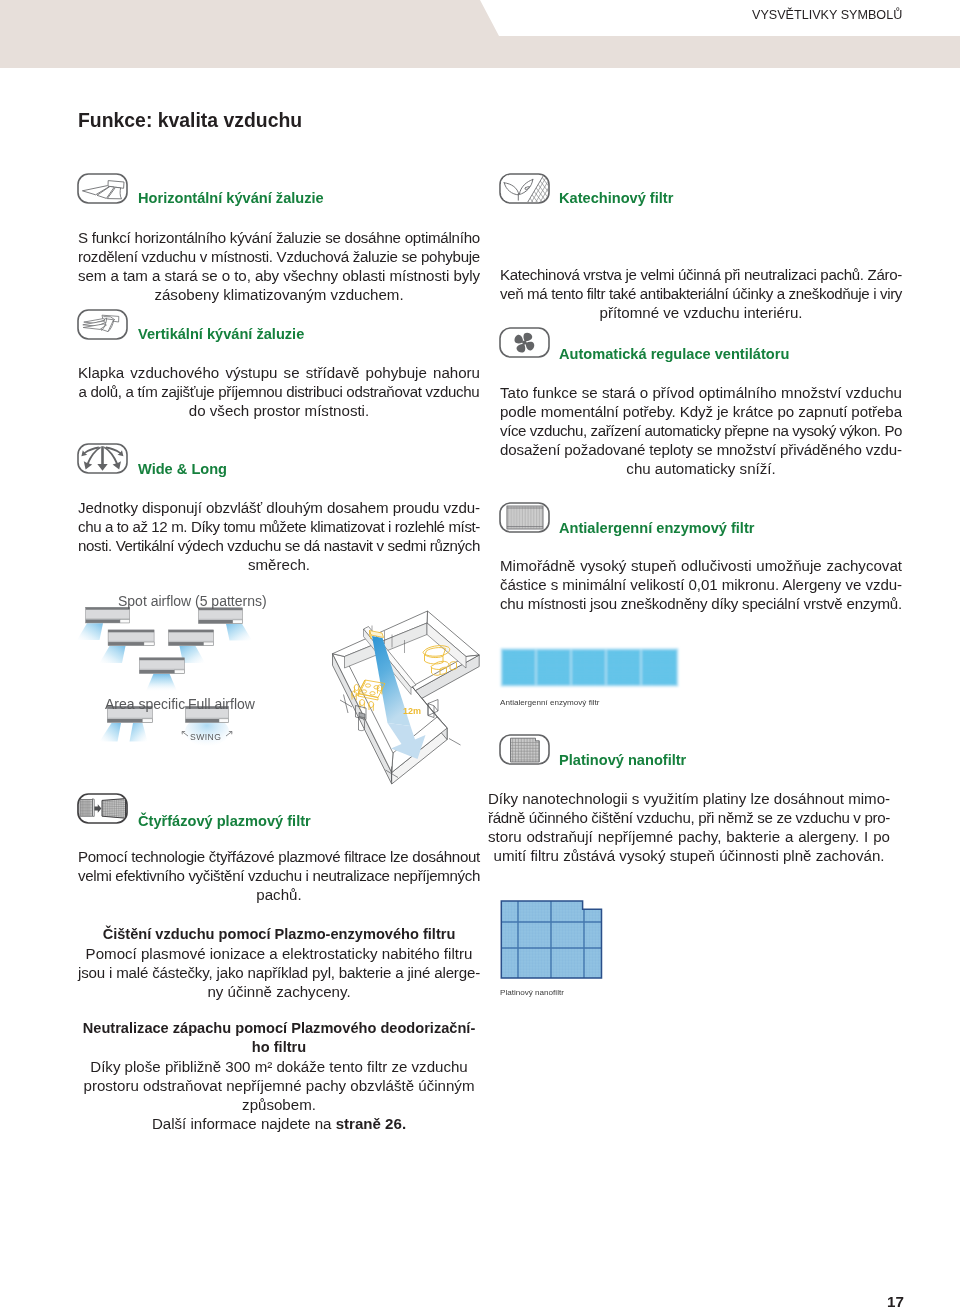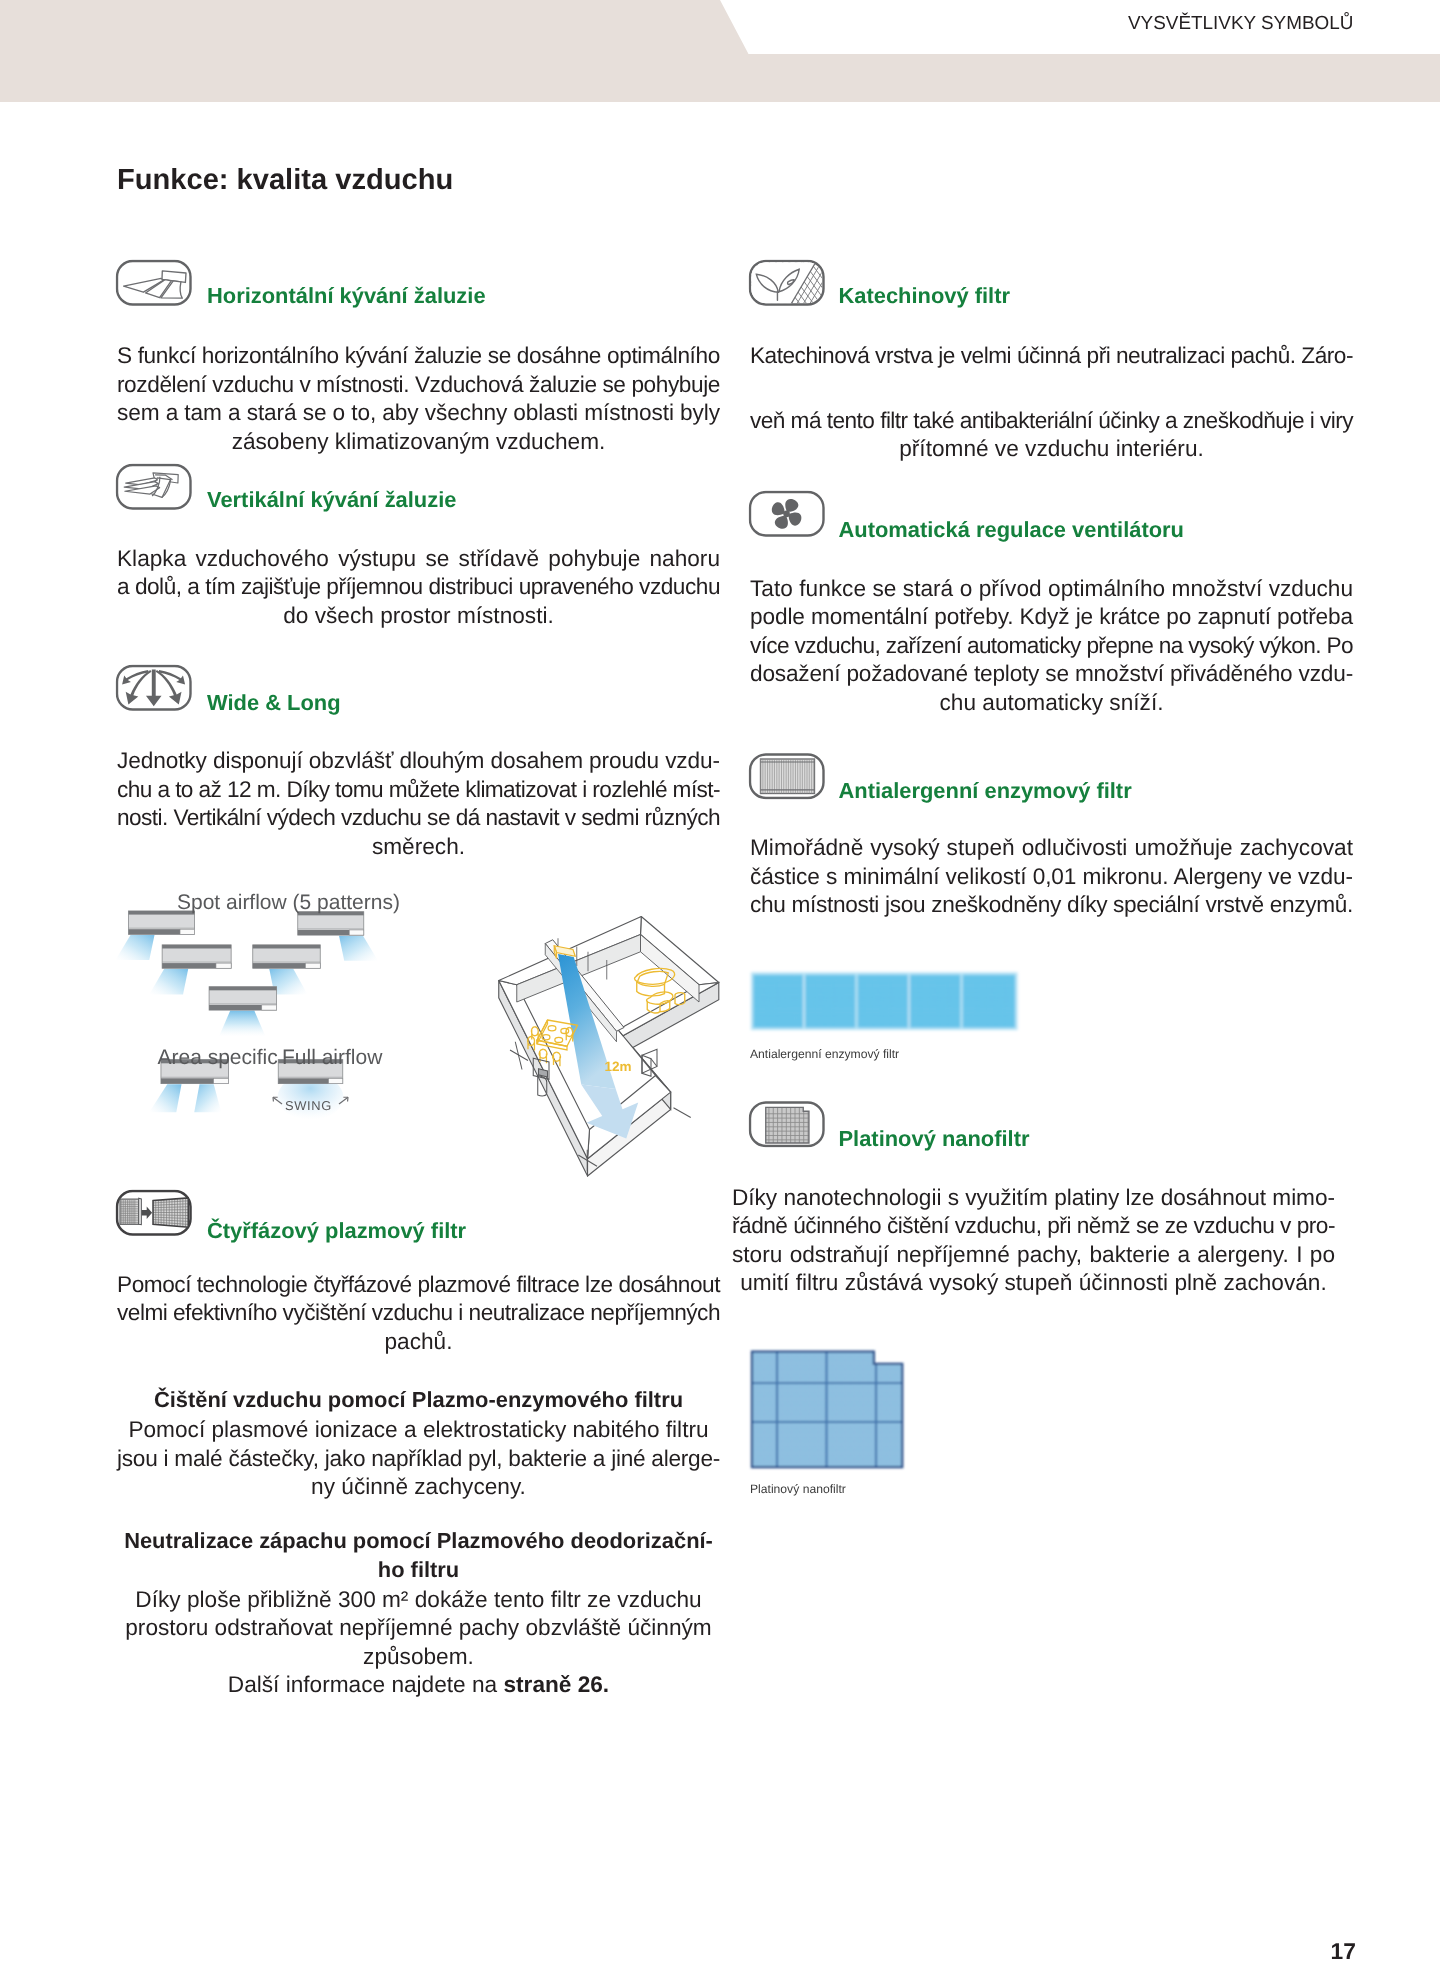--- a/index.html
+++ b/index.html
@@ -66,21 +66,21 @@
     </g>
     <g fill="none" stroke="#6d6e71" stroke-width=".8" stroke-linejoin="round">
       <path d="M26.4 7.6 L33.4 7.8 L38.0 10.9"></path>
       <path d="M29.6 8.8 C29.8 12.8 27.4 19.2 24.4 21.7"></path>
       <path d="M36.8 10.8 C36.0 16.0 33.6 20.6 30.9 22.7"></path>
     </g>
   </svg>
   <div class="ic-lbl" style="left:138px;top:326px">Vertikální kývání žaluzie</div>
   <div class="tx" style="left:78px;top:363px;width:402px">
       <div class="ln" style="word-spacing: 1.969px;">Klapka vzduchového výstupu se střídavě pohybuje nahoru</div>
-      <div class="ln" style="letter-spacing: -0.328px; word-spacing: 0.002px;">a dolů, a tím zajišťuje příjemnou distribuci upraveného vzduchu</div>
+      <div class="ln" style="letter-spacing: -0.328px; word-spacing: 0.002px;">a dolů, a tím zajišťuje příjemnou distribuci odstraňovat vzduchu</div>
       <div class="ln">do všech prostor místnosti.</div>
     </div>
 
   <svg class="icon" style="left:77px;top:443px" width="51" height="31" viewBox="0 0 51 31">
     <rect x="1.0" y="1.0" width="49.0" height="29.0" rx="10.5" ry="10.5" fill="#fff" stroke="#636466" stroke-width="1.6"></rect>
     <g fill="#636466">
       <path d="M24.2 3.3 h2.6 v17.6 h3.9 l-5.2 6.9 l-5.2 -6.9 h3.9 Z"></path>
       <path d="M23.2 3.6 C17.2 7.4 12.8 13.2 10.0 20.0 l-3.2 -1.8 l1.8 8.4 l6.6 -5.2 l-3.3 -0.9 C14.4 14.2 18.6 8.0 24.0 4.9 Z"></path>
       <path d="M27.6 3.6 C33.6 7.4 38.0 13.2 40.8 20.0 l3.2 -1.8 l-1.8 8.4 l-6.6 -5.2 l3.3 -0.9 C36.4 14.2 32.2 8.0 26.8 4.9 Z"></path>
       <path d="M21.8 3.6 C16.4 4.5 11.6 6.2 7.2 9.2 l-1.4 -1.9 l-1.4 6.0 l5.9 -1.6 l-2.1 -1.3 C12.0 8.0 16.6 6.3 21.9 5.4 Z"></path>
@@ -376,22 +376,22 @@
     </g>
     <g fill="none" stroke="#6d6e71" stroke-width=".95" stroke-linecap="round">
       <path d="M19.3 21.2 L19.3 27.2"></path>
       <path d="M5.2 9.8 C12.6 10.6 18.8 15.0 19.9 21.9 C12.8 21.5 6.8 16.6 5.2 9.8 Z"></path>
       <path d="M33.8 6.5 C27.6 8.6 21.6 13.6 20.3 21.5 C26.6 19.9 32.8 14.4 33.8 6.5 Z"></path>
       <path d="M26.3 14.9 C27.5 14.2 29.3 13.3 30.5 13.6 C29.9 15.1 28.2 16.3 26.6 16.7 C26.0 16.4 25.9 15.4 26.3 14.9 Z"></path>
     </g>
   </svg>
   <div class="ic-lbl" style="left:559px;top:190px">Katechinový filtr</div>
   <div class="tx" style="left:500px;top:228px;width:402px">
-      <div class="ln" style="letter-spacing: -0.325px; word-spacing: -0.004px;">Katechinová vrstva je velmi účinná při neutralizaci pachů. Záro-</div>
-      <div class="ln" style="letter-spacing: -0.361px; word-spacing: -0.002px; margin-top: 24px;">veň má tento filtr také antibakteriální účinky a zneškodňuje i viry</div>
+      <div class="ln" style="letter-spacing: -0.325px; word-spacing: -0.004px; margin-top: 37px;">Katechinová vrstva je velmi účinná při neutralizaci pachů. Záro-</div>
+      <div class="ln" style="letter-spacing: -0.361px; word-spacing: -0.002px;">veň má tento filtr také antibakteriální účinky a zneškodňuje i viry</div>
       <div class="ln">přítomné ve vzduchu interiéru.</div>
     </div>
 
   <svg class="icon" style="left:499px;top:327px" width="51" height="31" viewBox="0 0 51 31">
     <rect x="1.0" y="1.0" width="49.0" height="29.0" rx="10.5" ry="10.5" fill="#fff" stroke="#636466" stroke-width="1.6"></rect>
     <g fill="#636466">
       <path transform="translate(25.4,15.6) rotate(12)" d="M-0.3 -1.8 C-2.2 -4.4 -3.0 -7.6 -1.4 -9.2 C0.5 -11.1 4.6 -10.4 6.0 -8.3 C7.6 -5.9 5.4 -3.4 2.8 -2.2 C1.8 -1.75 0.4 -1.5 -0.3 -1.8 Z"></path>
       <path transform="translate(25.4,15.6) rotate(102)" d="M-0.3 -1.8 C-2.2 -4.4 -3.0 -7.6 -1.4 -9.2 C0.5 -11.1 4.6 -10.4 6.0 -8.3 C7.6 -5.9 5.4 -3.4 2.8 -2.2 C1.8 -1.75 0.4 -1.5 -0.3 -1.8 Z"></path>
       <path transform="translate(25.4,15.6) rotate(192)" d="M-0.3 -1.8 C-2.2 -4.4 -3.0 -7.6 -1.4 -9.2 C0.5 -11.1 4.6 -10.4 6.0 -8.3 C7.6 -5.9 5.4 -3.4 2.8 -2.2 C1.8 -1.75 0.4 -1.5 -0.3 -1.8 Z"></path>
       <path transform="translate(25.4,15.6) rotate(282)" d="M-0.3 -1.8 C-2.2 -4.4 -3.0 -7.6 -1.4 -9.2 C0.5 -11.1 4.6 -10.4 6.0 -8.3 C7.6 -5.9 5.4 -3.4 2.8 -2.2 C1.8 -1.75 0.4 -1.5 -0.3 -1.8 Z"></path>

